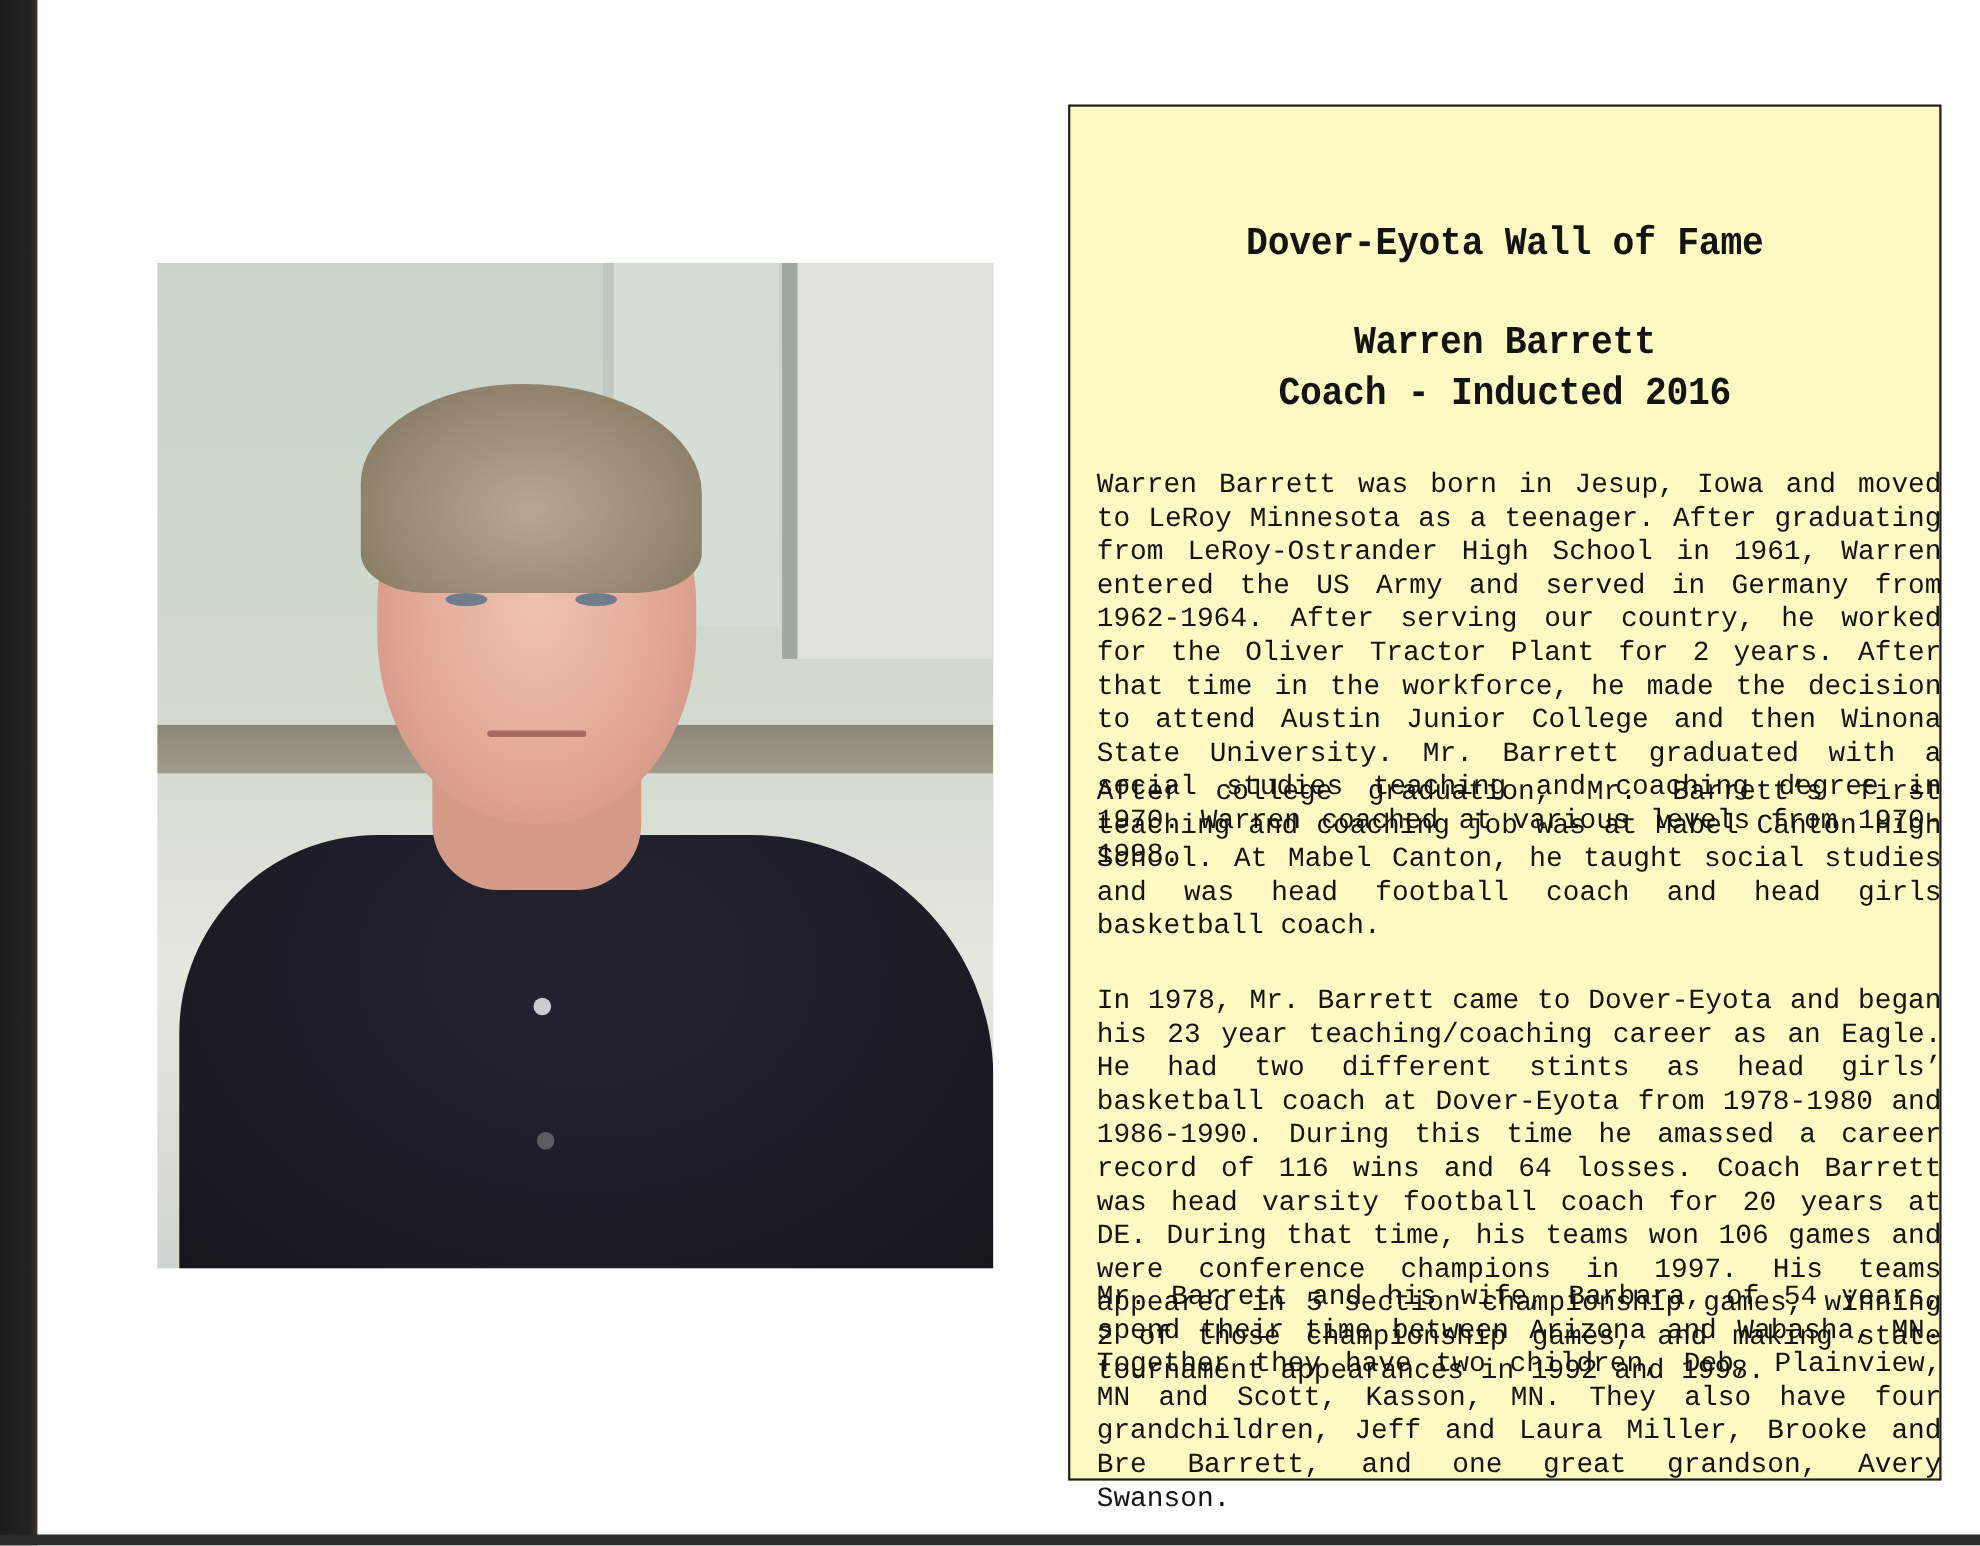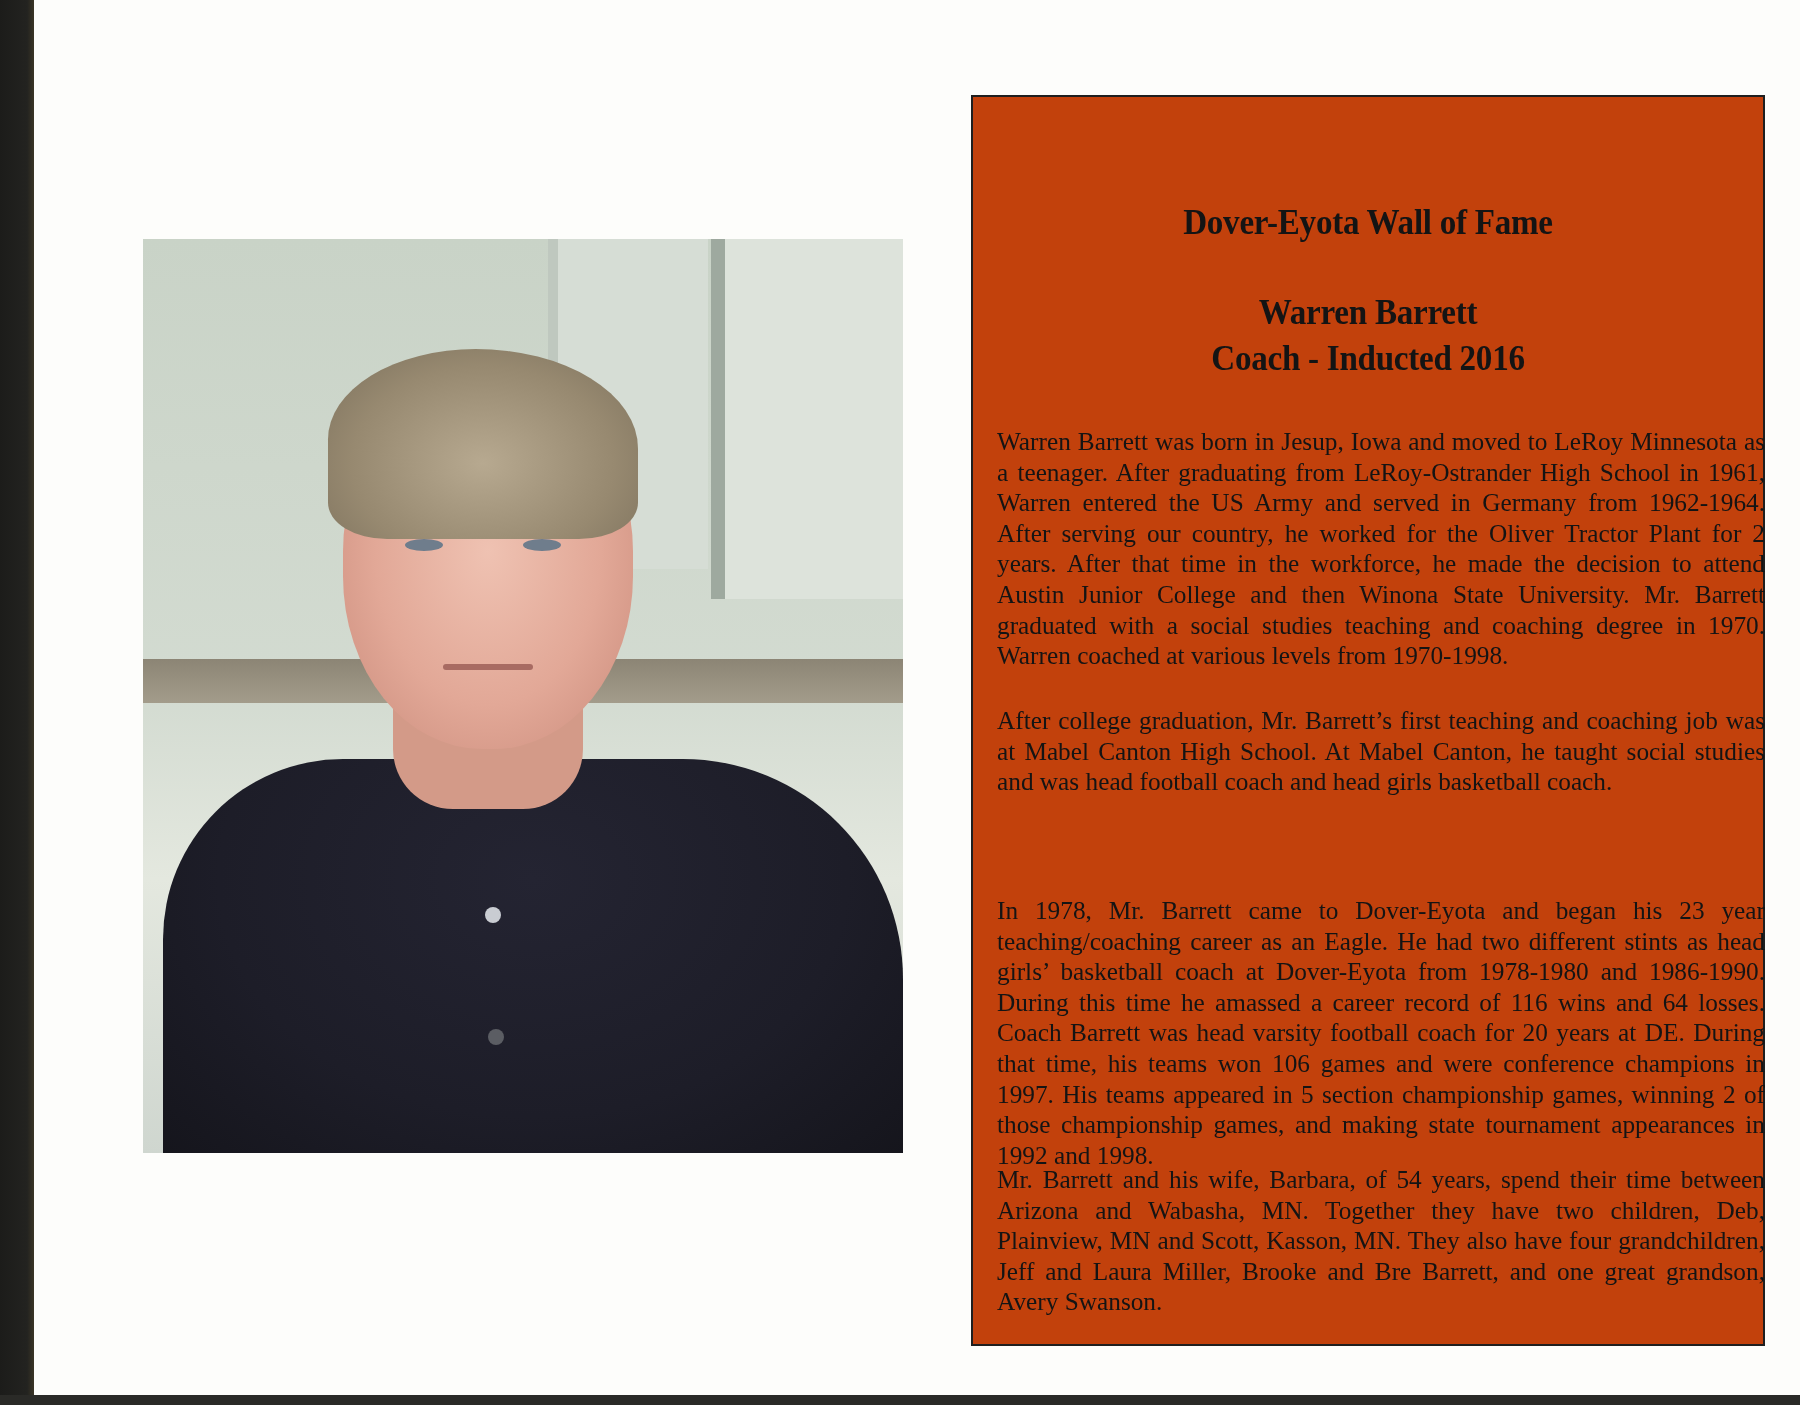--- a/index.html
+++ b/index.html
@@ -50,21 +50,22 @@
   .photo .eye.r { left: 380px; top: 300px; }
   .photo .mouth { position: absolute; left: 300px; top: 425px; width: 90px; height: 6px; background: #a86b62; border-radius: 3px; }
   .photo .button { position: absolute; width: 16px; height: 16px; border-radius: 50%; background: #c9ccd2; }
   .photo .b1 { left: 342px; top: 668px; }
   .photo .b2 { left: 345px; top: 790px; background:#5b5d63; }
 
   
   .bio-box {
     position: absolute; left: 971px; top: 95px; width: 794px; height: 1251px;
     border: 2px solid #1f1f1f; box-sizing: border-box;
-    background: #c2410c;
+    background: #fef9c3;
+    font-family: Liberation Mono, monospace;
   }
   .title {
     position: absolute; left: 0; width: 100%; text-align: center;
     font-weight: bold; font-size: 36px; letter-spacing: -0.3px; margin: 0;
     transform: scaleX(0.92);
   }
   .t1 { top: 104px; }
   .t2 { top: 194px; }
   .t3 { top: 240px; }
   .bio-text {

